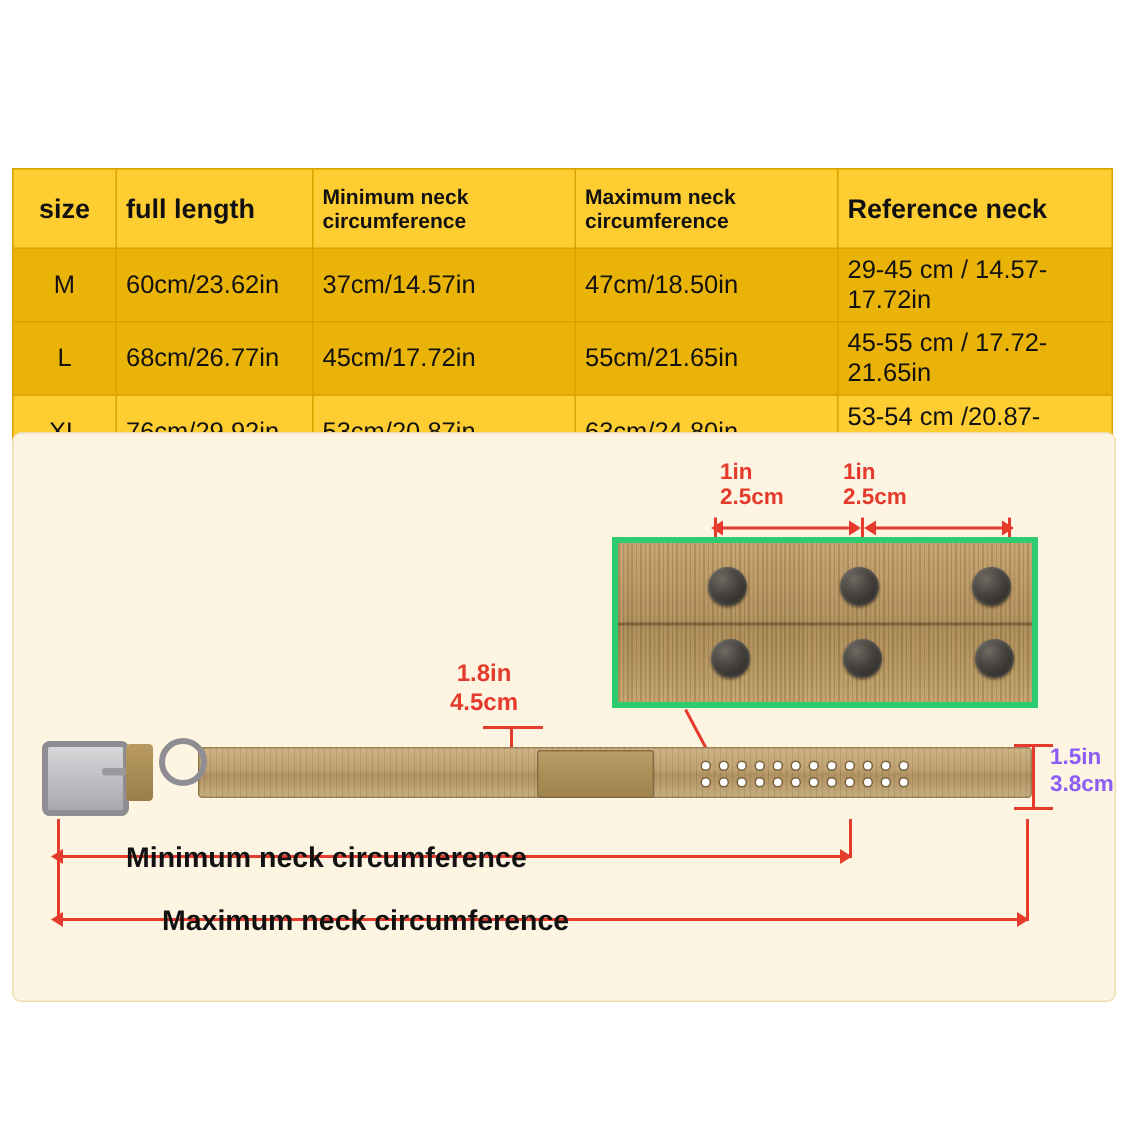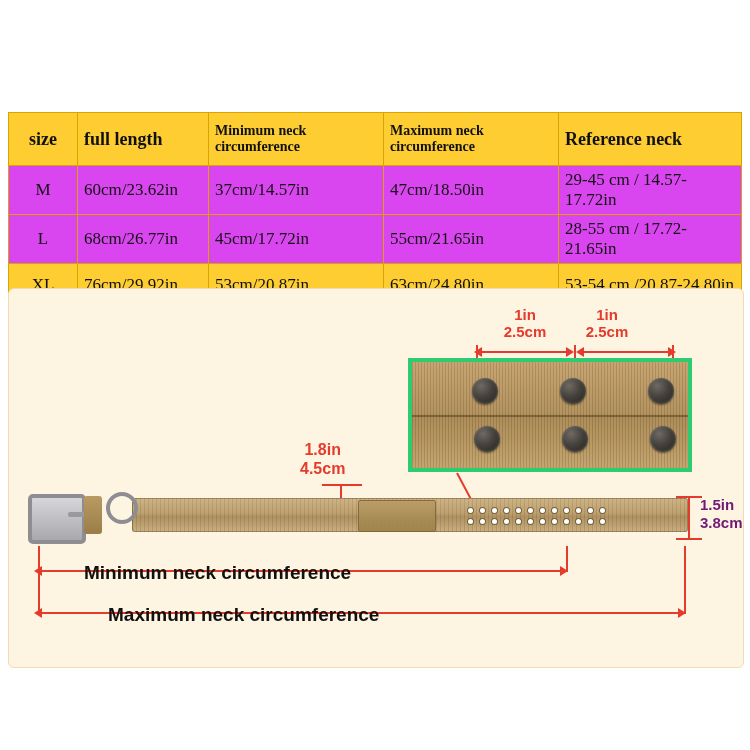--- a/index.html
+++ b/index.html
@@ -8,22 +8,21 @@
     background:#ffffff;
     font-family:"Liberation Sans", sans-serif;
     overflow:hidden;
   }
   .canvas{position:relative;width:750px;height:750px;}
 
   
   .size-table{
     position:absolute;left:8px;top:112px;width:734px;
     border-collapse:collapse;
-    background:#d946ef;
-    font-family:Liberation Serif, serif;
+    background:#eab308;
   }
   .size-table td{
     border:1px solid #d9a400;
     padding:4px 6px;
     font-size:17px;
     color:#111;
     vertical-align:middle;
     height:34px;
   }
   .size-table tr.head td{
@@ -69,21 +68,21 @@
   .detail .seam{
     position:absolute;left:0;right:0;top:50%;height:2px;background:rgba(70,48,22,.45);
   }
   .rivet{
     position:absolute;width:26px;height:26px;border-radius:50%;
     background:radial-gradient(circle at 35% 30%,#6f6a63 0%,#45413c 45%,#23211e 100%);
     box-shadow:0 1px 2px rgba(0,0,0,.5), inset 0 0 3px rgba(255,255,255,.25);
   }
 
   
-  .meas-top{position:absolute;color:#e43b2c;font-size:15px;font-weight:bold;text-align:center;line-height:1.15;}
+  .meas-top{position:absolute;color:#e43b2c;font-size:15px;font-weight:bold;text-align:left;line-height:1.15;}
   .redline{position:absolute;background:#e43b2c;}
   .arrow-l,.arrow-r{position:absolute;width:0;height:0;border-top:5px solid transparent;border-bottom:5px solid transparent;}
   .arrow-l{border-right:8px solid #e43b2c;}
   .arrow-r{border-left:8px solid #e43b2c;}
   .tick{position:absolute;width:2px;background:#e43b2c;}
 
   
   .strap{
     position:absolute;left:28px;top:494px;width:660px;height:44px;
   }
@@ -126,21 +125,21 @@
     position:absolute;width:5px;height:5px;border-radius:50%;
     background:#ffffff;box-shadow:0 0 0 1px rgba(90,70,40,.7);
   }
 
   
   .lbl-width{
     position:absolute;left:300px;top:440px;color:#e43b2c;font-size:16px;font-weight:bold;
     text-align:center;line-height:1.2;
   }
   .lbl-height{
-    position:absolute;left:700px;top:496px;color:#701a75;font-size:15px;font-weight:bold;
+    position:absolute;left:700px;top:496px;color:#8b5cf6;font-size:15px;font-weight:bold;
     line-height:1.2;
   }
   .callout{
     position:absolute;background:#e43b2c;height:2px;transform-origin:left center;
   }
 
   .dim-min-label{
     position:absolute;left:84px;top:562px;font-size:19px;font-weight:bold;color:#111;
   }
   .dim-max-label{
@@ -166,21 +165,21 @@
       <td>60cm/23.62in</td>
       <td>37cm/14.57in</td>
       <td>47cm/18.50in</td>
       <td>29-45 cm / 14.57-17.72in</td>
     </tr>
     <tr>
       <td class="col-size">L</td>
       <td>68cm/26.77in</td>
       <td>45cm/17.72in</td>
       <td>55cm/21.65in</td>
-      <td>28-55 cm / 17.72-21.65in</td>
+      <td>45-55 cm / 17.72-21.65in</td>
     </tr>
     <tr class="xl">
       <td class="col-size">XL</td>
       <td>76cm/29.92in</td>
       <td>53cm/20.87in</td>
       <td>63cm/24.80in</td>
       <td>53-54 cm /20.87-24.80in</td>
     </tr>
   </tbody>
     </table>

